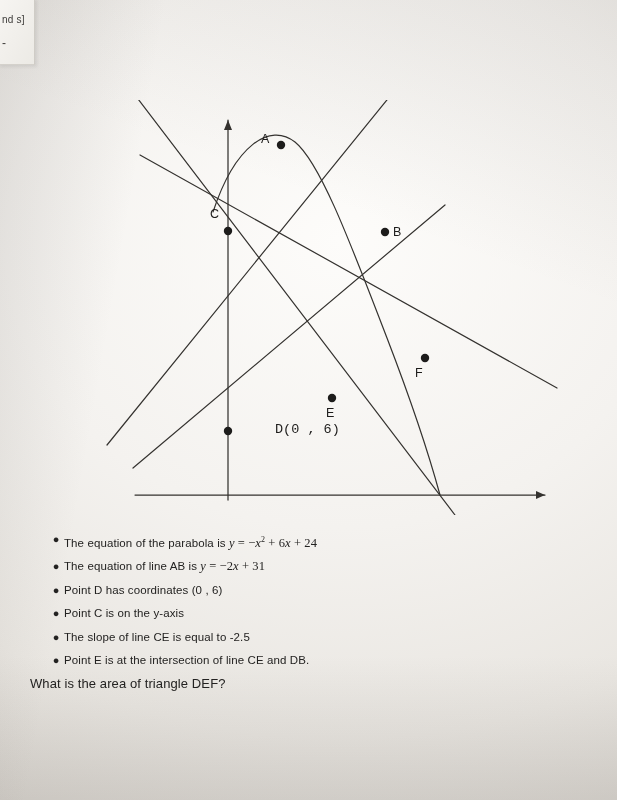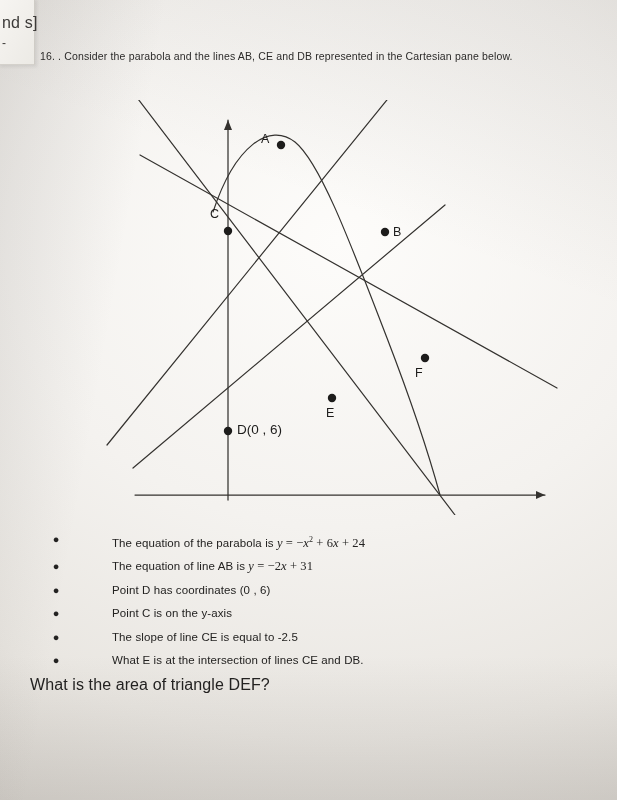--- a/index.html
+++ b/index.html
@@ -41,21 +41,21 @@
     height: 66px;
     background: linear-gradient(120deg, #f7f5f2 0%, #eceae5 100%);
     border-right: 1px solid #cfccc6;
     border-bottom: 1px solid #d4d1cb;
     box-shadow: 2px 2px 3px rgba(0,0,0,0.07);
   }
   #corner-text {
     position: absolute;
     left: 2px;
     top: 14px;
-    font-size: 16px;
+    font-size: 10px;
     color: #3c3a38;
     font-family: "Liberation Sans", sans-serif;
     letter-spacing: 0.2px;
   }
   #corner-dash {
     position: absolute;
     left: 2px;
     top: 36px;
     font-size: 12px;
     color: #3c3a38;
@@ -97,69 +97,68 @@
     text-align: center;
     font-size: 11px;
     line-height: 15px;
     color: #232221;
   }
   .bullet-text {
     font-size: 11.5px;
     color: #232221;
     line-height: 15px;
     letter-spacing: 0.1px;
-    margin-left: 48px;
   }
   .mathi {
     font-family: "Liberation Serif", serif;
     font-style: italic;
     font-size: 12.5px;
   }
   .mathr {
     font-family: "Liberation Serif", serif;
     font-size: 12.5px;
   }
   sup.exp {
     font-size: 8px;
     vertical-align: super;
   }
 
   #final-question {
     position: absolute;
     left: 30px;
     top: 676px;
-    font-size: 16px;
+    font-size: 13px;
     color: #232221;
     letter-spacing: 0.1px;
   }
 
   .pt-label {
     position: absolute;
     font-size: 12.5px;
     color: #1d1c1b;
     font-family: "Liberation Sans", sans-serif;
   }
   .d-label {
     position: absolute;
     font-size: 13.5px;
     color: #1d1c1b;
-    font-family: Liberation Sans, sans-serif;
+    font-family: Liberation Mono, monospace;
+    margin-left: 38px;
   }
 </style>
 </head>
 <body>
 
 <div id="page">
   <div id="page-shade"></div>
 
   <div id="corner-sheet"></div>
   <div id="corner-text">nd s]</div>
   <div id="corner-dash">-</div>
 
-  <div id="question-line">16. . Consider the parabola and the lines AB, CE and DB represented in the Cartesian pane below.</div>
 
   <div id="figure">
     <svg width="470" height="415" viewBox="0 0 470 415">
       <g stroke="#34322f" fill="none" stroke-width="1.25" stroke-linecap="round">
 
         <line x1="40" y1="395" x2="450" y2="395"></line>
         <polygon points="450,395 441,391 441,399" fill="#34322f" stroke="none"></polygon>
 
         <line x1="133" y1="20" x2="133" y2="400"></line>
         <polygon points="133,20 129,30 137,30" fill="#34322f" stroke="none"></polygon>
@@ -211,18 +210,18 @@
     <div class="bullet-row">
       <span class="bullet-dot">●</span>
       <span class="bullet-text">Point C is on the y-axis</span>
     </div>
     <div class="bullet-row">
       <span class="bullet-dot">●</span>
       <span class="bullet-text">The slope of line CE is equal to -2.5</span>
     </div>
     <div class="bullet-row">
       <span class="bullet-dot">●</span>
-      <span class="bullet-text">What E is at the intersection of lines CE and DB.</span>
+      <span class="bullet-text">Point E is at the intersection of line CE and DB.</span>
     </div>
   </div>
 
   <div id="final-question">What is the area of triangle DEF?</div>
 </div>
 
 </body></html>

